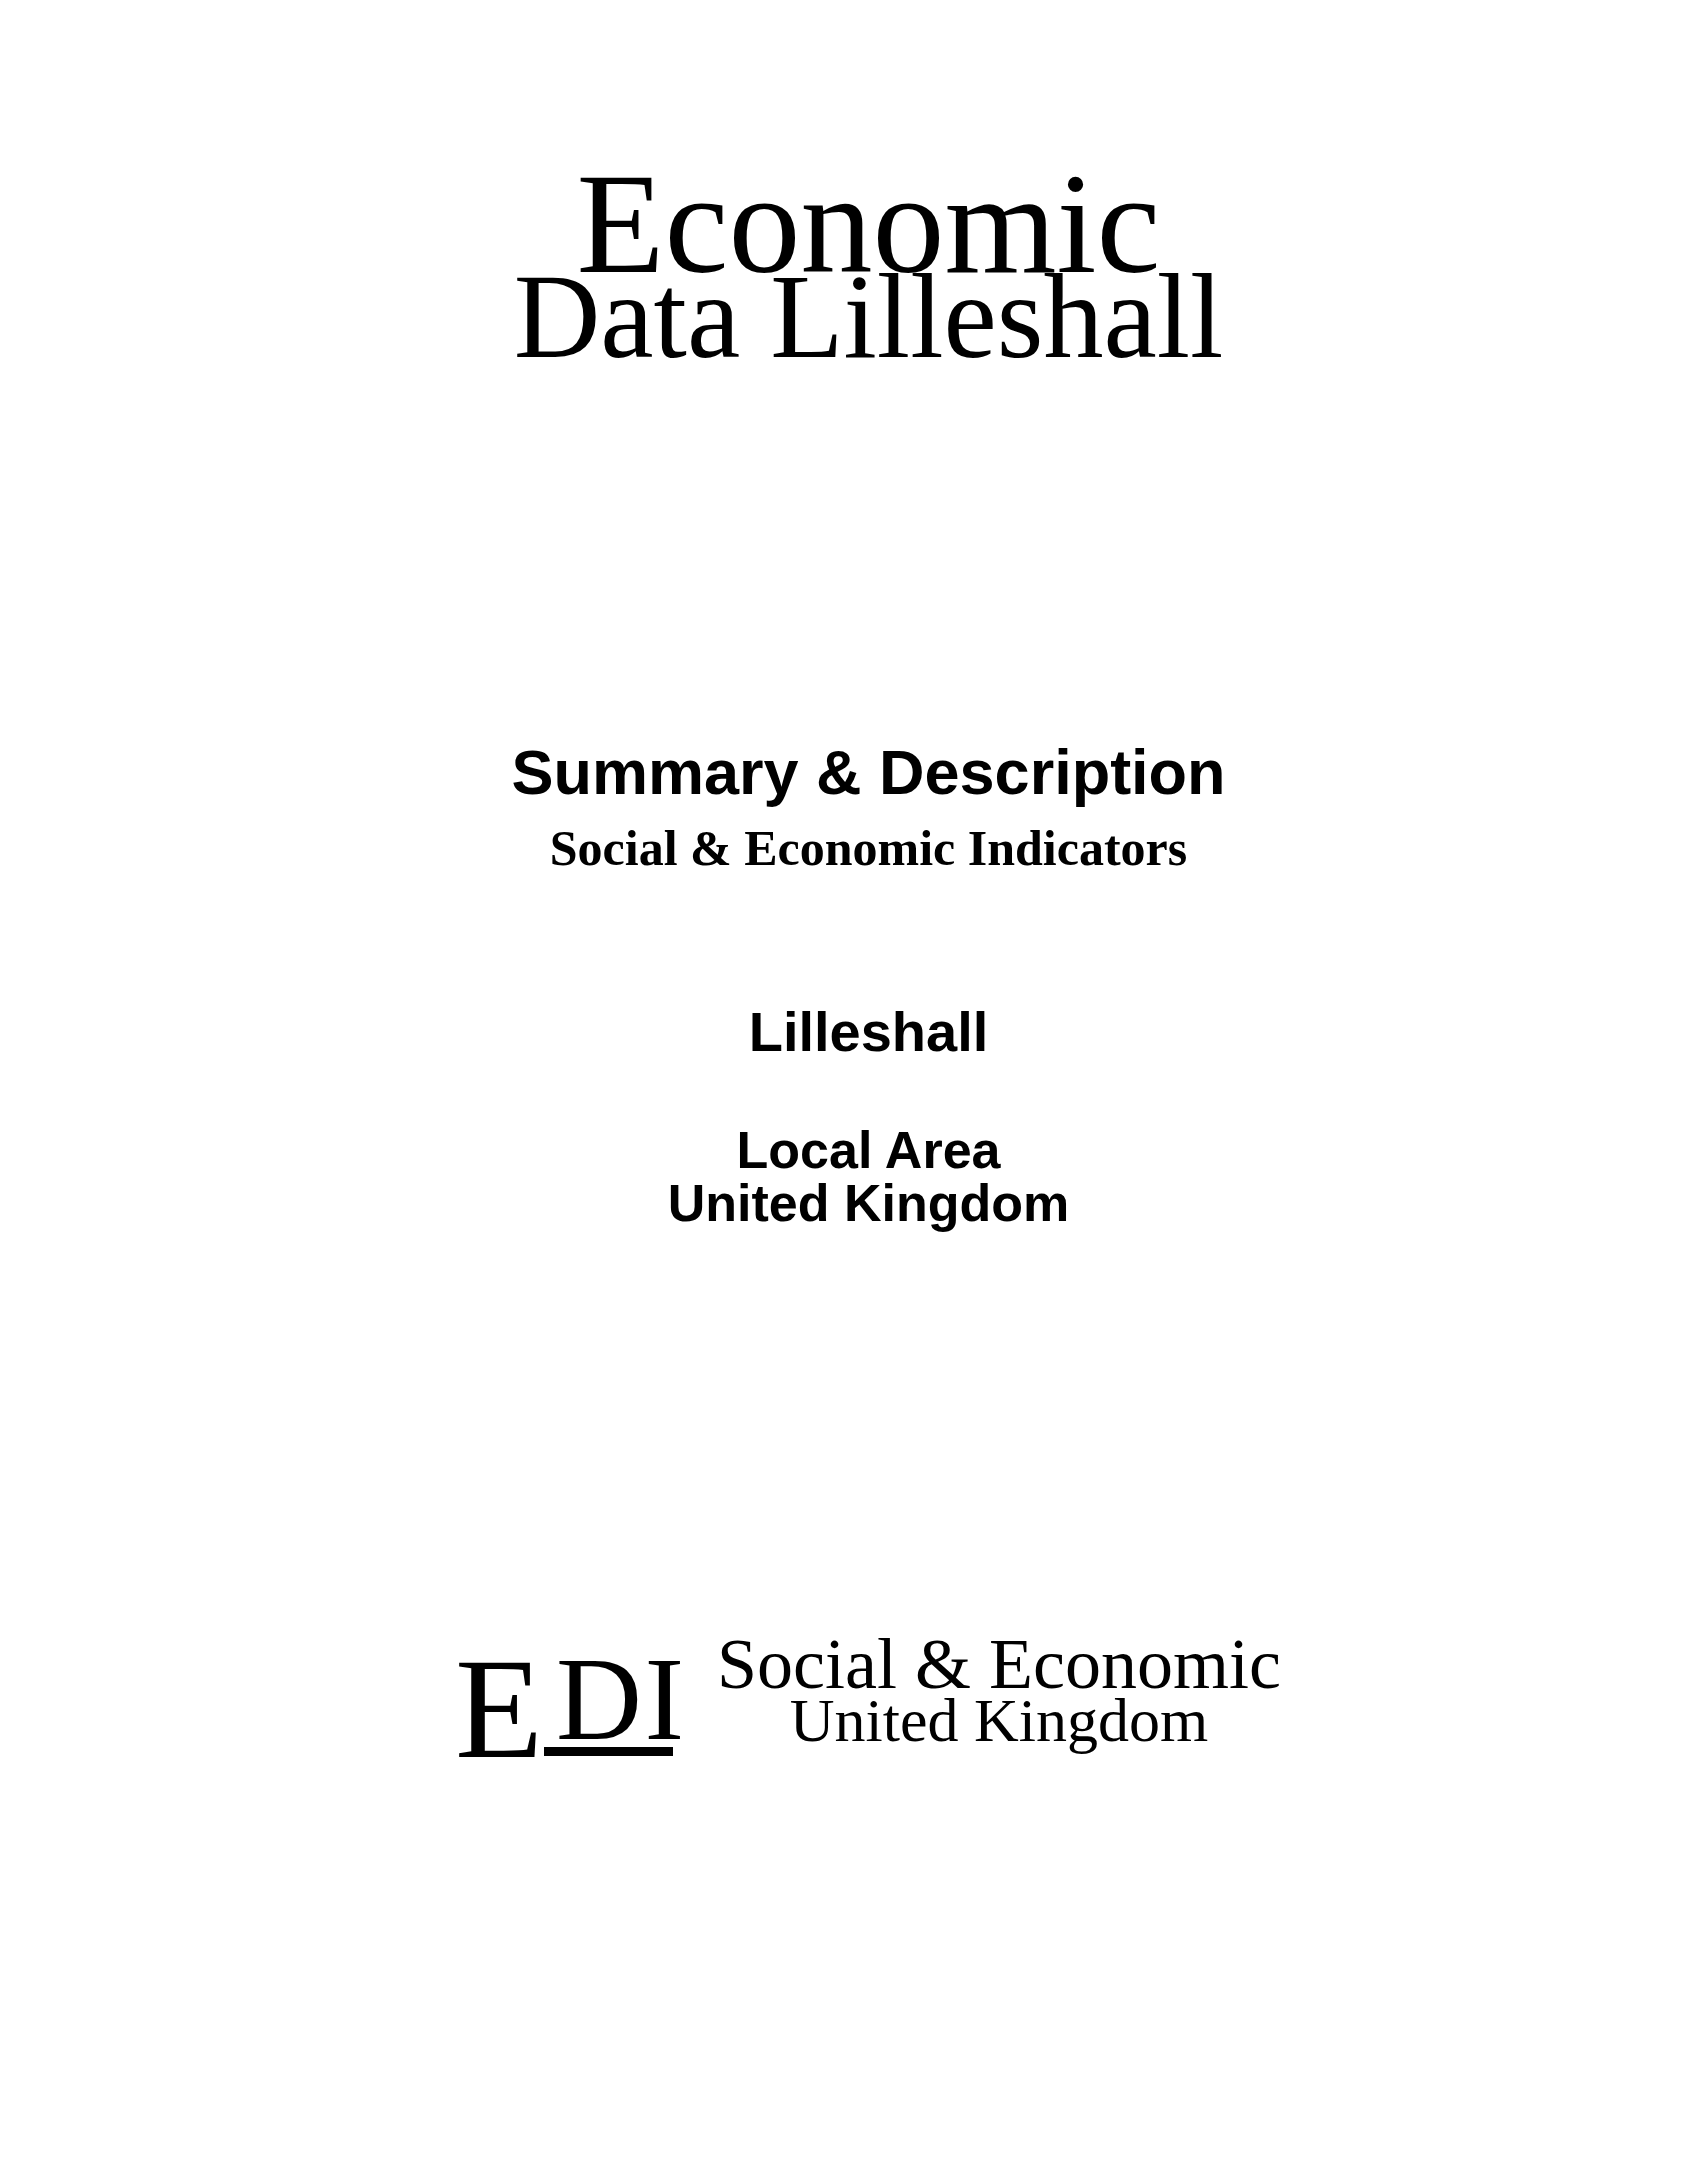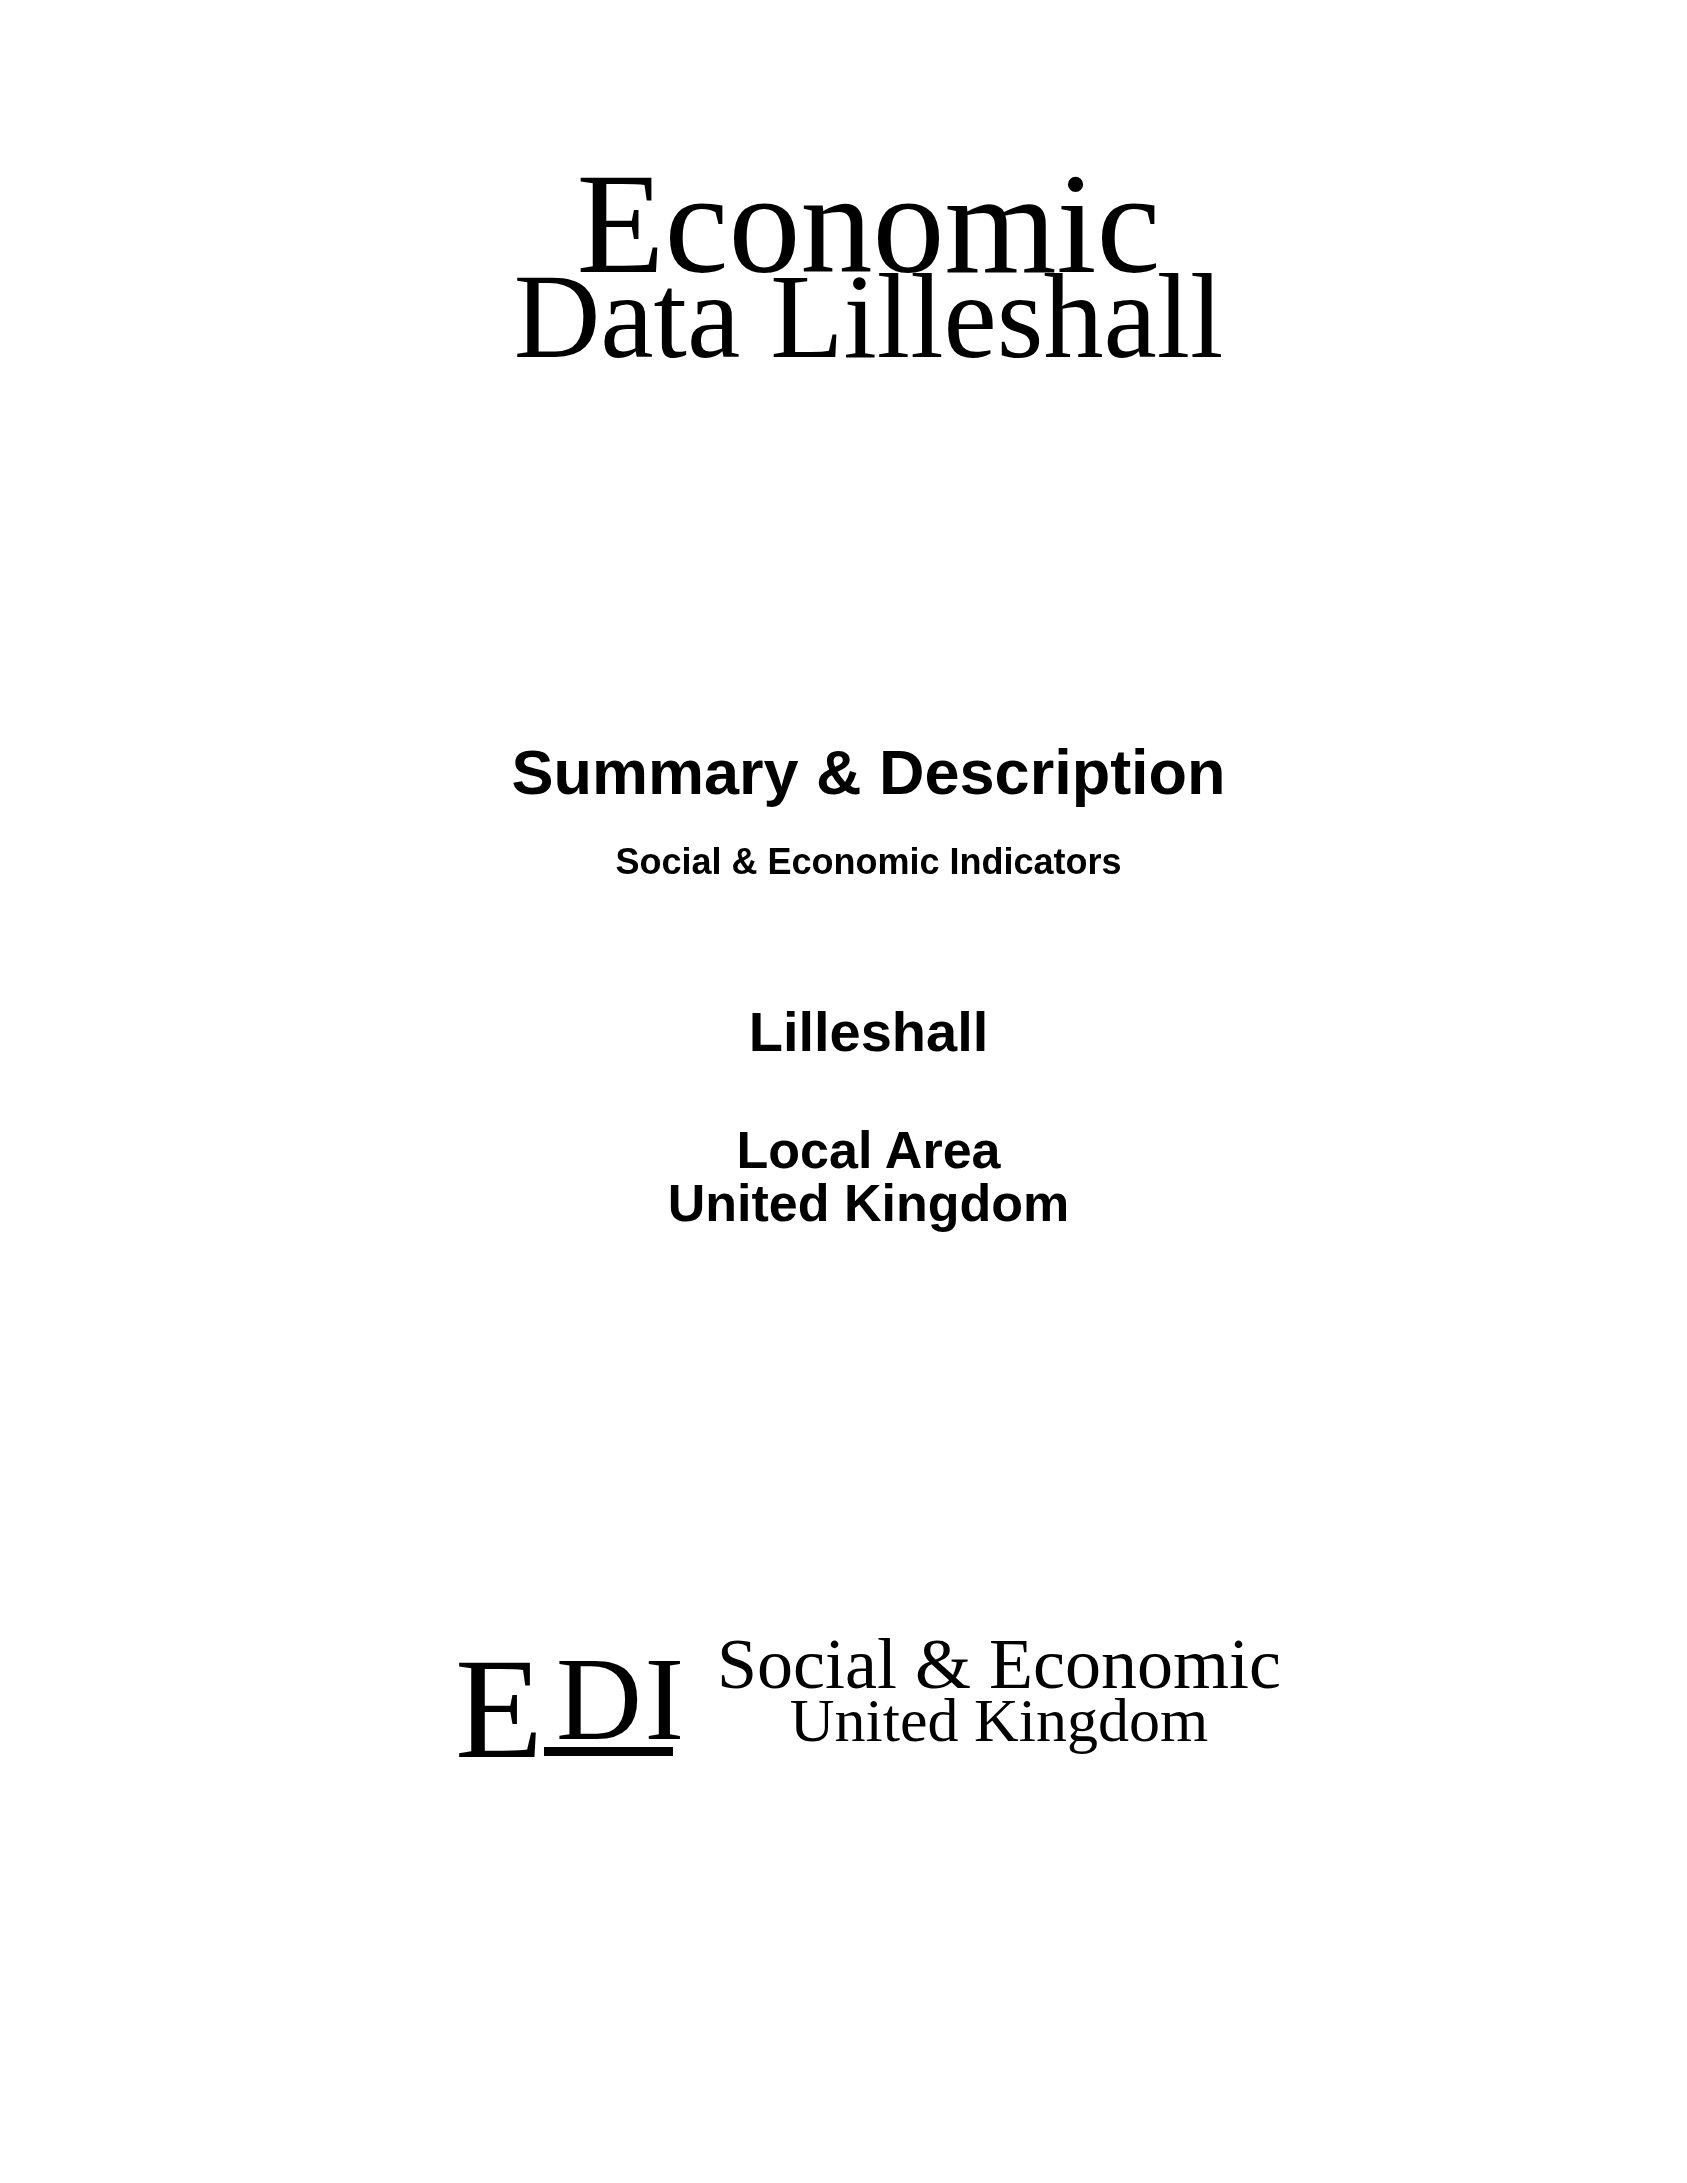--- a/index.html
+++ b/index.html
@@ -30,21 +30,21 @@
     width: 1637px;
     text-align: center;
     line-height: 1;
     white-space: nowrap;
   }
   
   #masthead-line1 { top: 152px;  font-size: 144px; }
   #masthead-line2 { top: 257px;  font-size: 120px; }
   
   #report-type    { top: 741px; font-size: 63px; }
-  #report-title   { top: 844px; font-size: 36px; }
+  #report-title   { top: 823px; font-size: 50px; font-family: Liberation Serif, serif; }
   #place-name     { top: 1004px; font-size: 56px; }
   #geography      { top: 1124px; font-size: 52px; }
   #country        { top: 1177px; font-size: 52px; }
   
   .abs { position: absolute; line-height: 1; white-space: nowrap; }
   #edi-e  { left: 455px; top: 1637px; font-size: 144px; }
   #edi-di { left: 556px; top: 1640px; font-size: 119px; letter-spacing: 2.6px; }
   #edi-underline {
     position: absolute;
     left: 544px;

